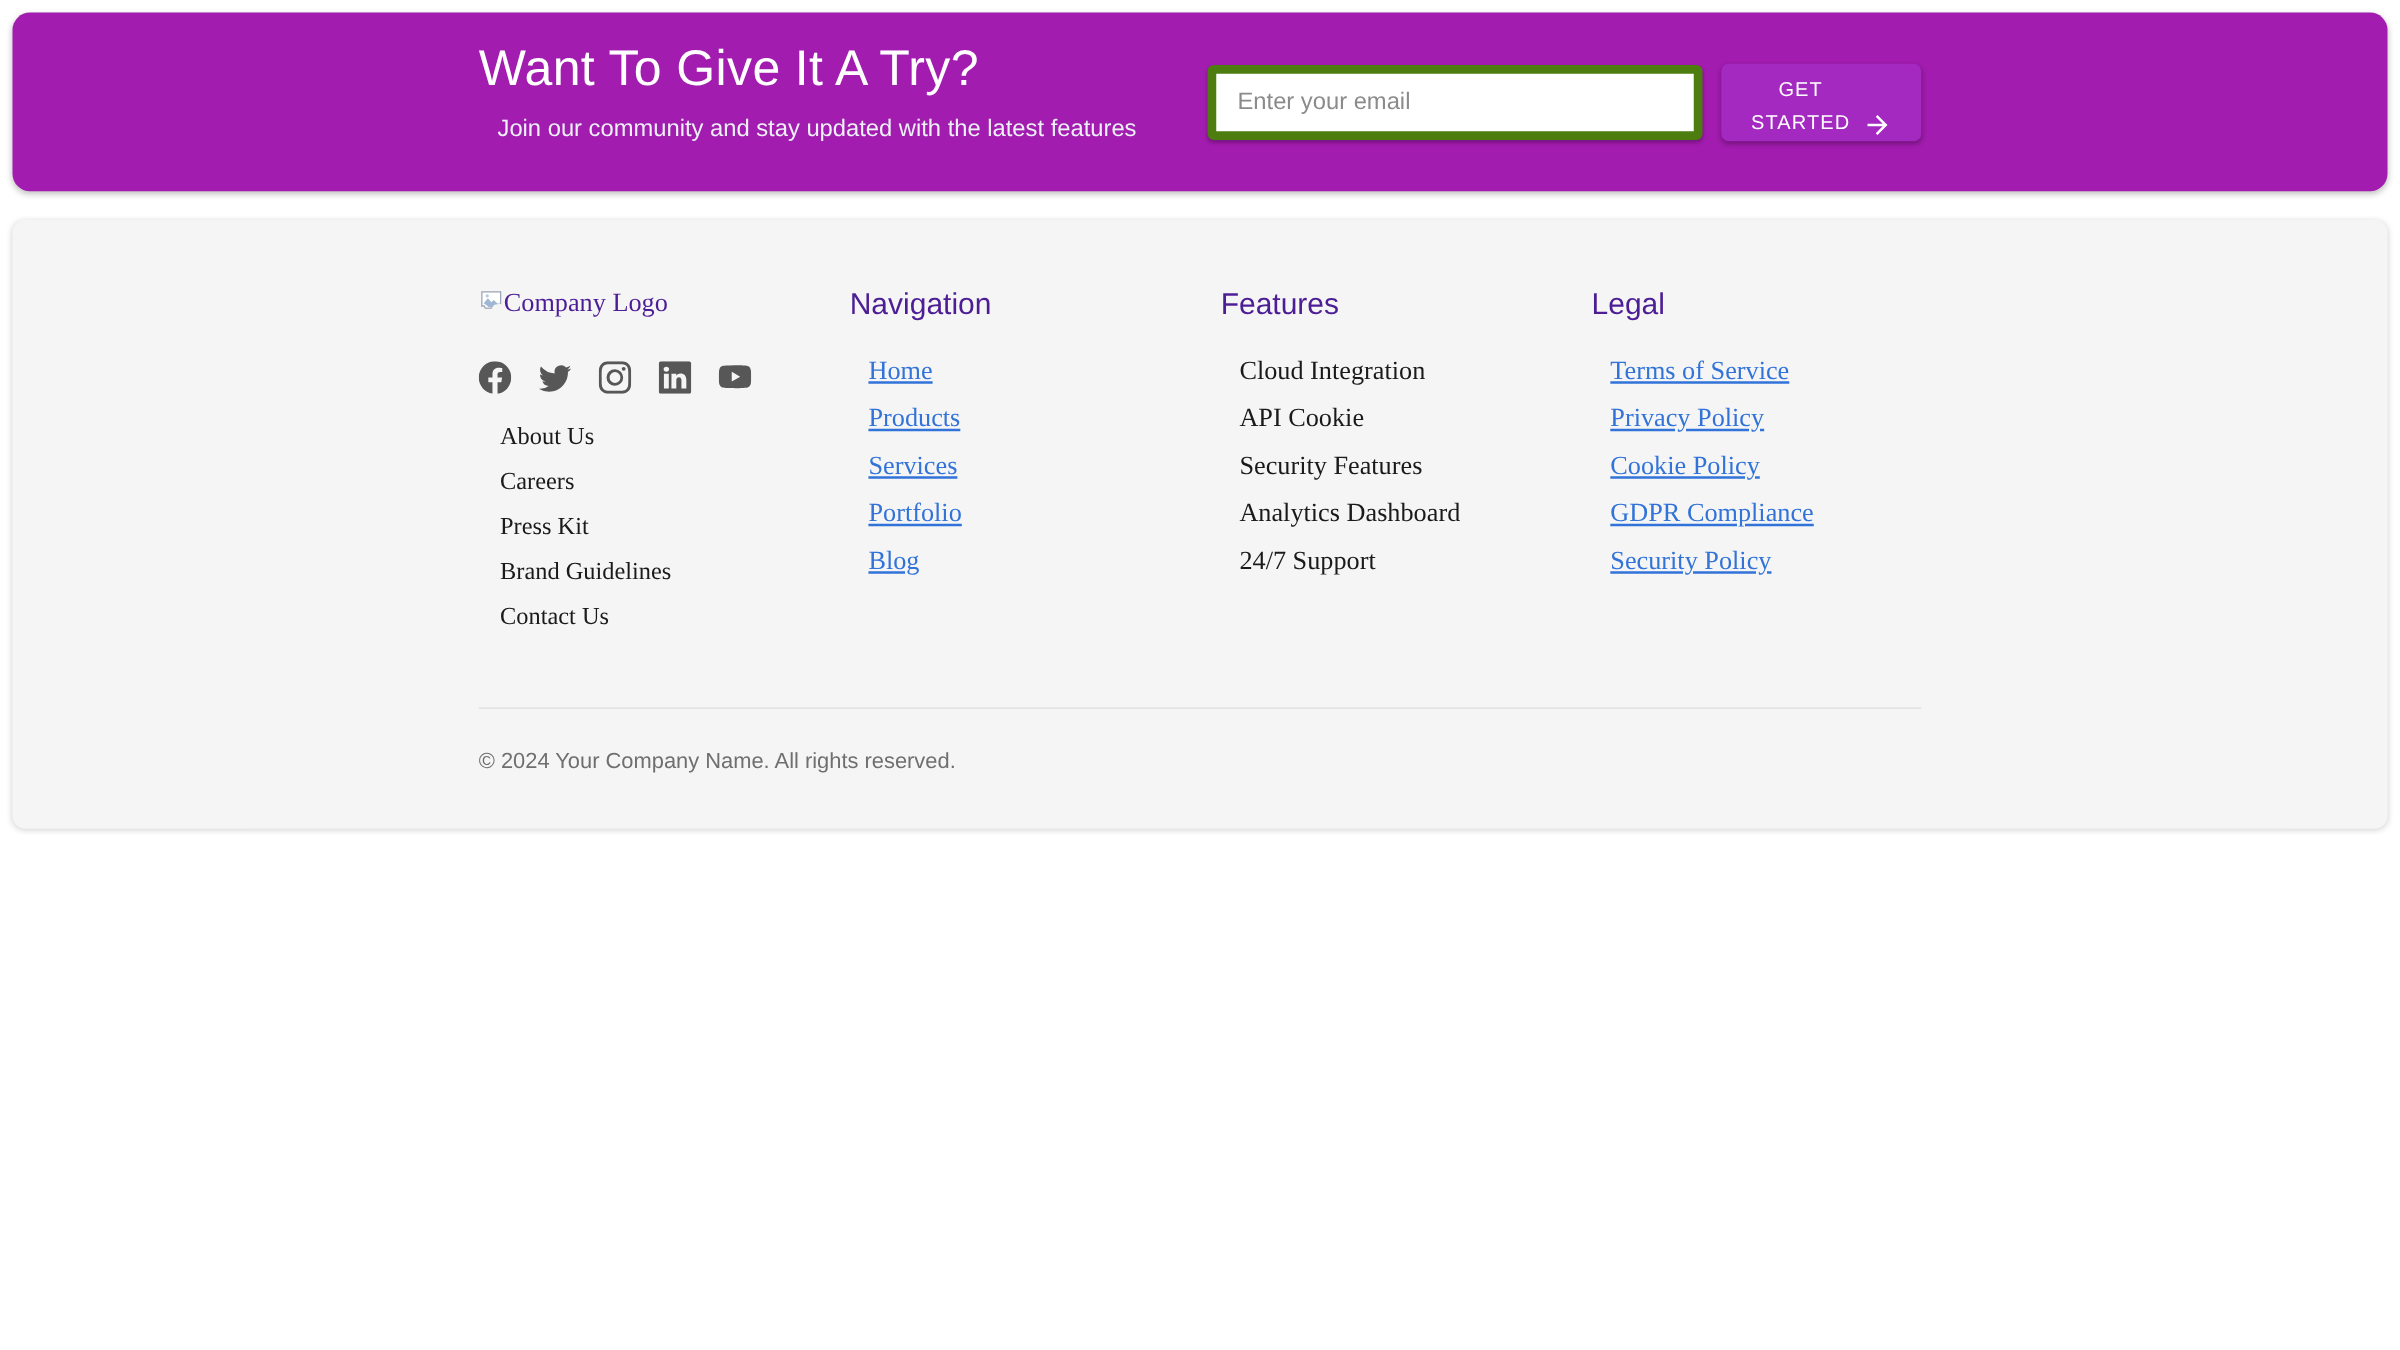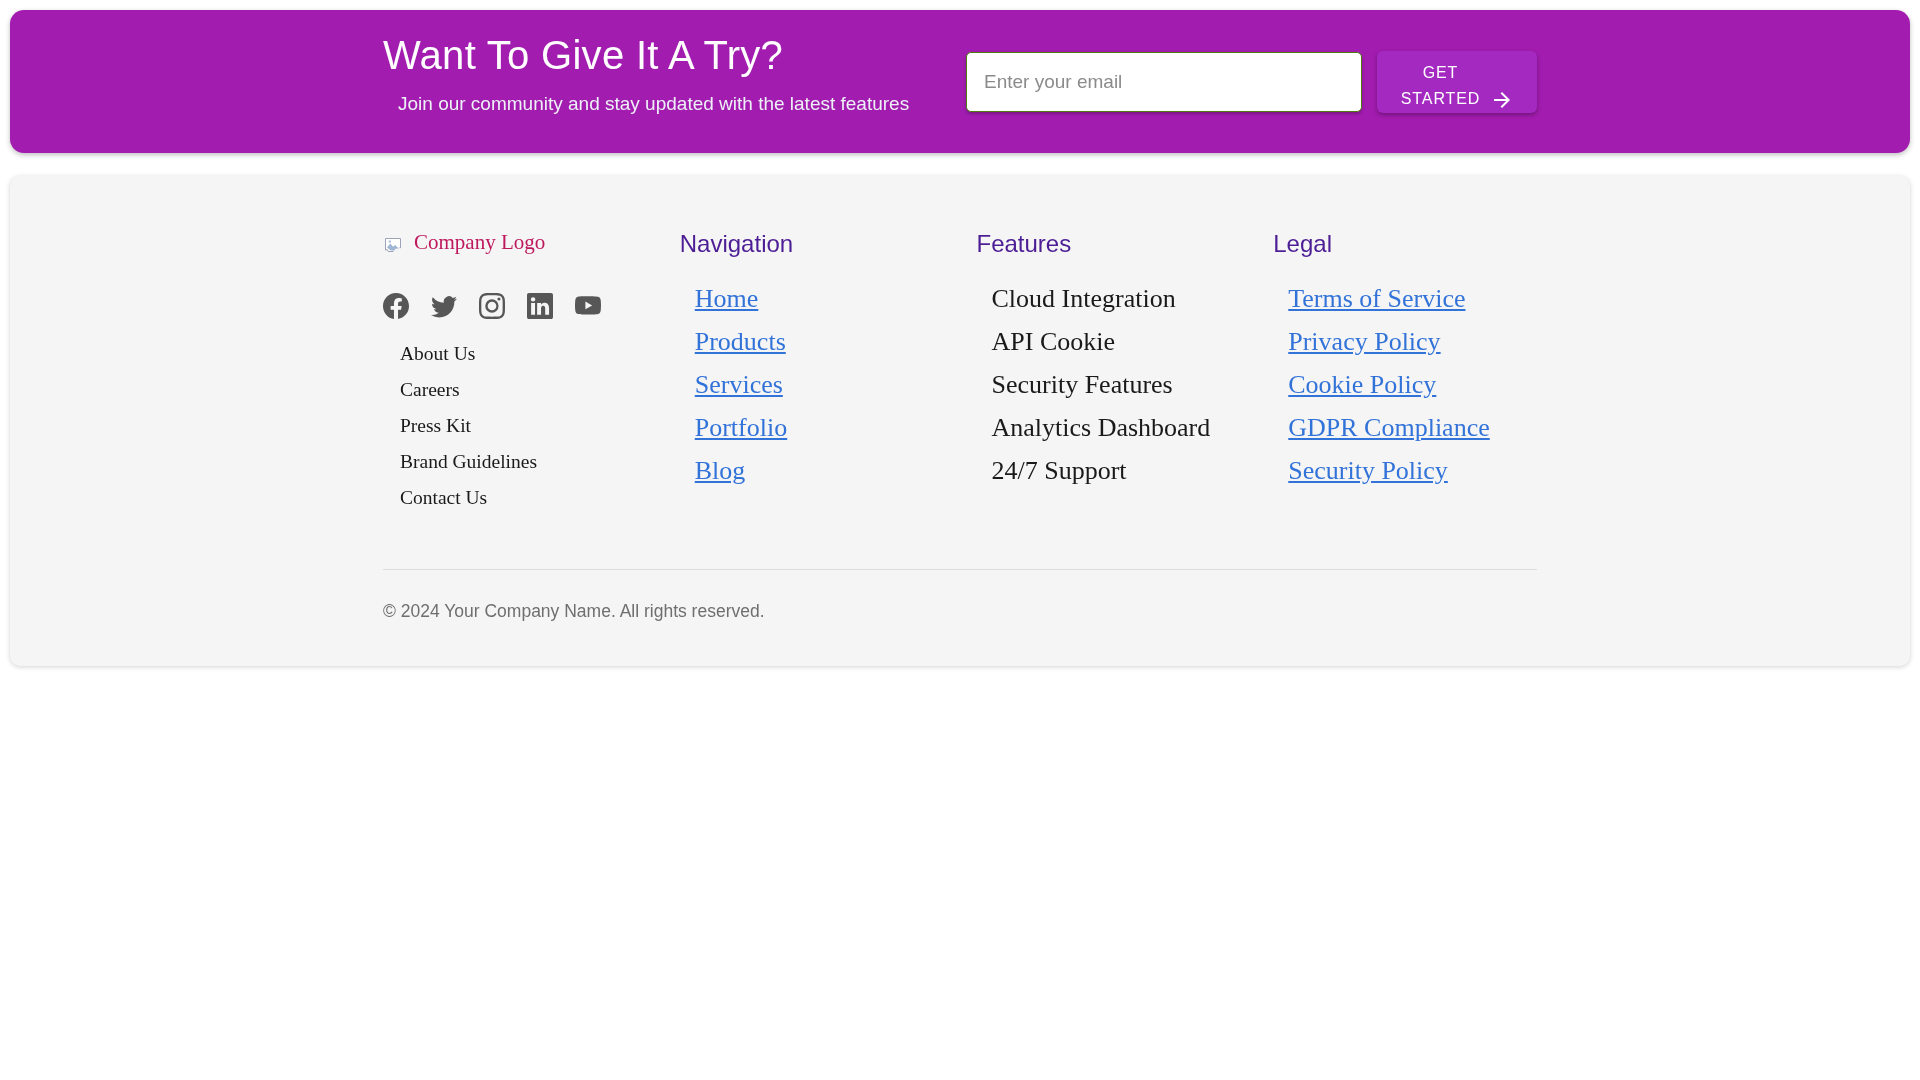--- a/index.html
+++ b/index.html
@@ -39,21 +39,21 @@
   }
   .cta-subtitle {
     font-family: "Liberation Sans", sans-serif;
     font-size: 19px;
     color: #eef0f8;
     margin: 15px;
   }
   .cta-form { display: flex; align-items: center; gap: 15px; }
   .email-input {
     width: 396px; height: 60px;
-    border: 1px solid #4d7c0f;
+    border: 7px solid #4d7c0f;
     border-radius: 5px;
     padding: 0 17px;
     font-family: "Liberation Sans", sans-serif;
     font-size: 19px;
     color: #333;
     background: #fff;
     box-shadow: 0 2px 3px rgba(0,0,0,.25);
     outline: none;
   }
   .email-input::placeholder { color: #8b8b8b; }
@@ -91,24 +91,24 @@
   .footer-inner { width: 1154px; margin: 0 auto; padding: 54px 0 44px; }
   .footer-grid {
     display: grid;
     grid-template-columns: repeat(4, 1fr);
     gap: 33px;
     min-height: 290px;
   }
 
   .logo-wrap {
     display: inline-flex;
-    align-items: flex-end;
-    gap: 11px;
+    align-items: flex-start;
+    gap: 0;
     font-size: 21px;
-    color: #be185d;
+    color: #4c1d95;
   }
   .social-row { margin: 34px 0 24px; display: flex; gap: 22px; }
   .social-row a { display: inline-flex; color: #575757; }
   .social-row svg { width: 26px; height: 26px; fill: #575757; }
 
   .company-links {
     list-style: none;
     margin: 0;
     padding: 0 0 0 17px;
   }
@@ -116,21 +116,21 @@
   .company-links a { color: #1a1a1a; text-decoration: none; }
 
   .col-title {
     font-family: "Liberation Sans", sans-serif;
     font-size: 24px;
     font-weight: 400;
     color: #4c1d95;
     margin: 0 0 26px 0;
   }
   .col-list { list-style: none; margin: 0; padding: 0 0 0 15px; }
-  .col-list li { margin-bottom: 13px; font-size: 26px; }
+  .col-list li { margin-bottom: 13px; font-size: 21px; }
   a.footer-link { color: #3273d9; text-decoration: underline; }
   .plain-item { color: #1a1a1a; }
 
   .divider {
     border: none;
     border-top: 1px solid #dddddd;
     margin: 46px 0 0 0;
   }
   .copyright {
     font-family: "Liberation Sans", sans-serif;

